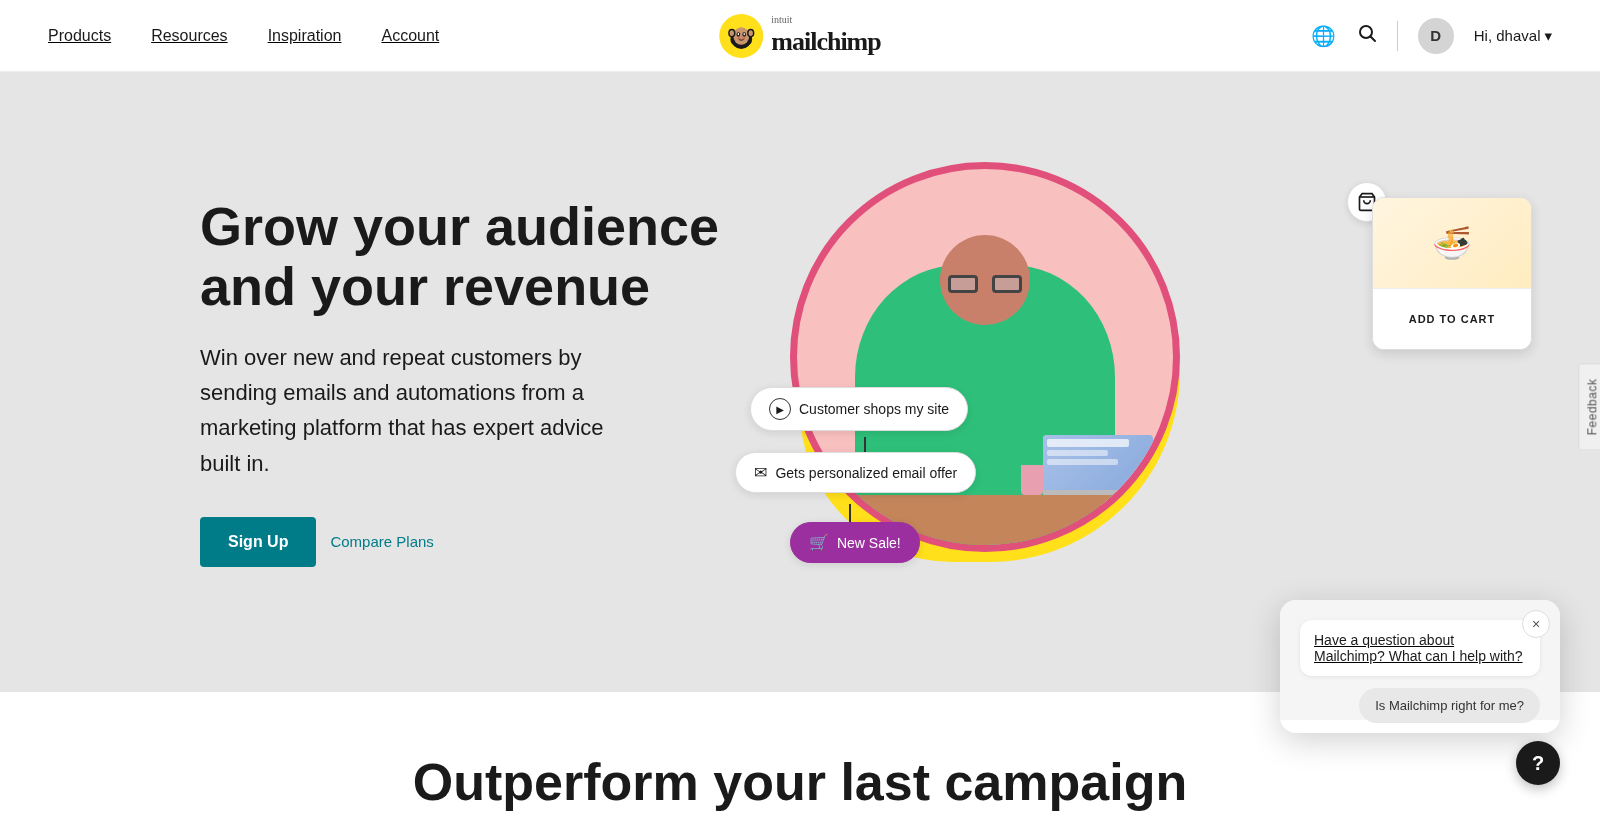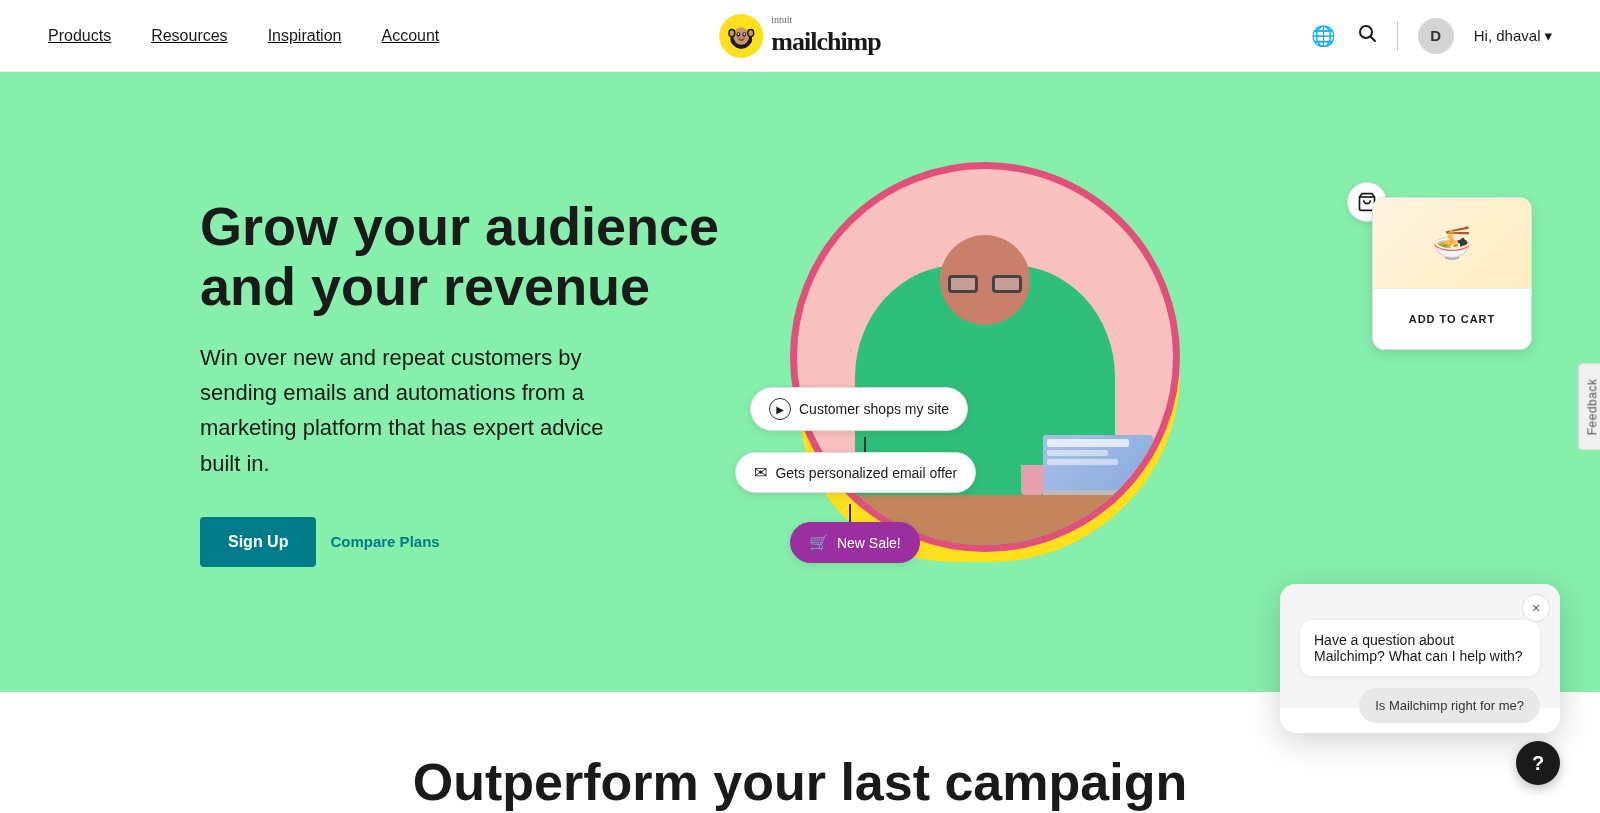--- a/index.html
+++ b/index.html
@@ -34,21 +34,21 @@
     .nav-divider { width: 1px; height: 30px; background: #ccc; }
     .user-avatar {
       width: 36px; height: 36px; border-radius: 50%; background: #d4d4d4;
       display: flex; align-items: center; justify-content: center;
       font-weight: 700; font-size: 15px; color: #333;
     }
     .user-greeting { font-size: 15px; color: #1a1a1a; display: flex; align-items: center; gap: 4px; }
 
     
     .hero {
-      background: #86efac;
+      background: #e5e5e5;
       min-height: 555px;
       display: flex;
       align-items: center;
       position: relative;
       overflow: hidden;
       padding: 60px 48px 60px 200px;
     }
     .hero-left { flex: 0 0 520px; }
     .hero-title {
       font-size: 54px;
@@ -68,21 +68,21 @@
     .btn-signup {
       background: #007c89;
       color: #fff;
       border: none;
       padding: 16px 28px;
       font-size: 16px;
       font-weight: 700;
       border-radius: 4px;
       cursor: pointer;
     }
-    .btn-compare { color: #007c89; font-size: 15px; font-weight: 700; text-decoration: none; cursor: pointer; background: none; border: none; }
+    .btn-compare { color: #007c89; font-size: 15px; font-weight: 400; text-decoration: none; cursor: pointer; background: none; border: none; }
 
     
     .hero-right {
       flex: 1;
       display: flex;
       justify-content: center;
       align-items: center;
       position: relative;
       height: 500px;
     }
@@ -186,21 +186,21 @@
       background: #fff;
       border: 1.5px solid #ddd;
       border-radius: 50%;
       display: flex;
       align-items: center;
       justify-content: center;
       font-size: 14px;
       cursor: pointer;
       color: #555;
     }
-    .chat-body { padding: 36px 20px 20px; background: #f5f5f5; min-height: 120px; }
+    .chat-body { padding: 20px 20px 20px; background: #f5f5f5; min-height: 120px; text-decoration: underline; }
     .chat-bubble-bot {
       background: #fff;
       border-radius: 12px;
       padding: 12px 14px;
       font-size: 14px;
       color: #1a1a1a;
       margin-bottom: 12px;
       box-shadow: 0 1px 4px rgba(0,0,0,0.08);
     }
     .chat-bubble-user {

